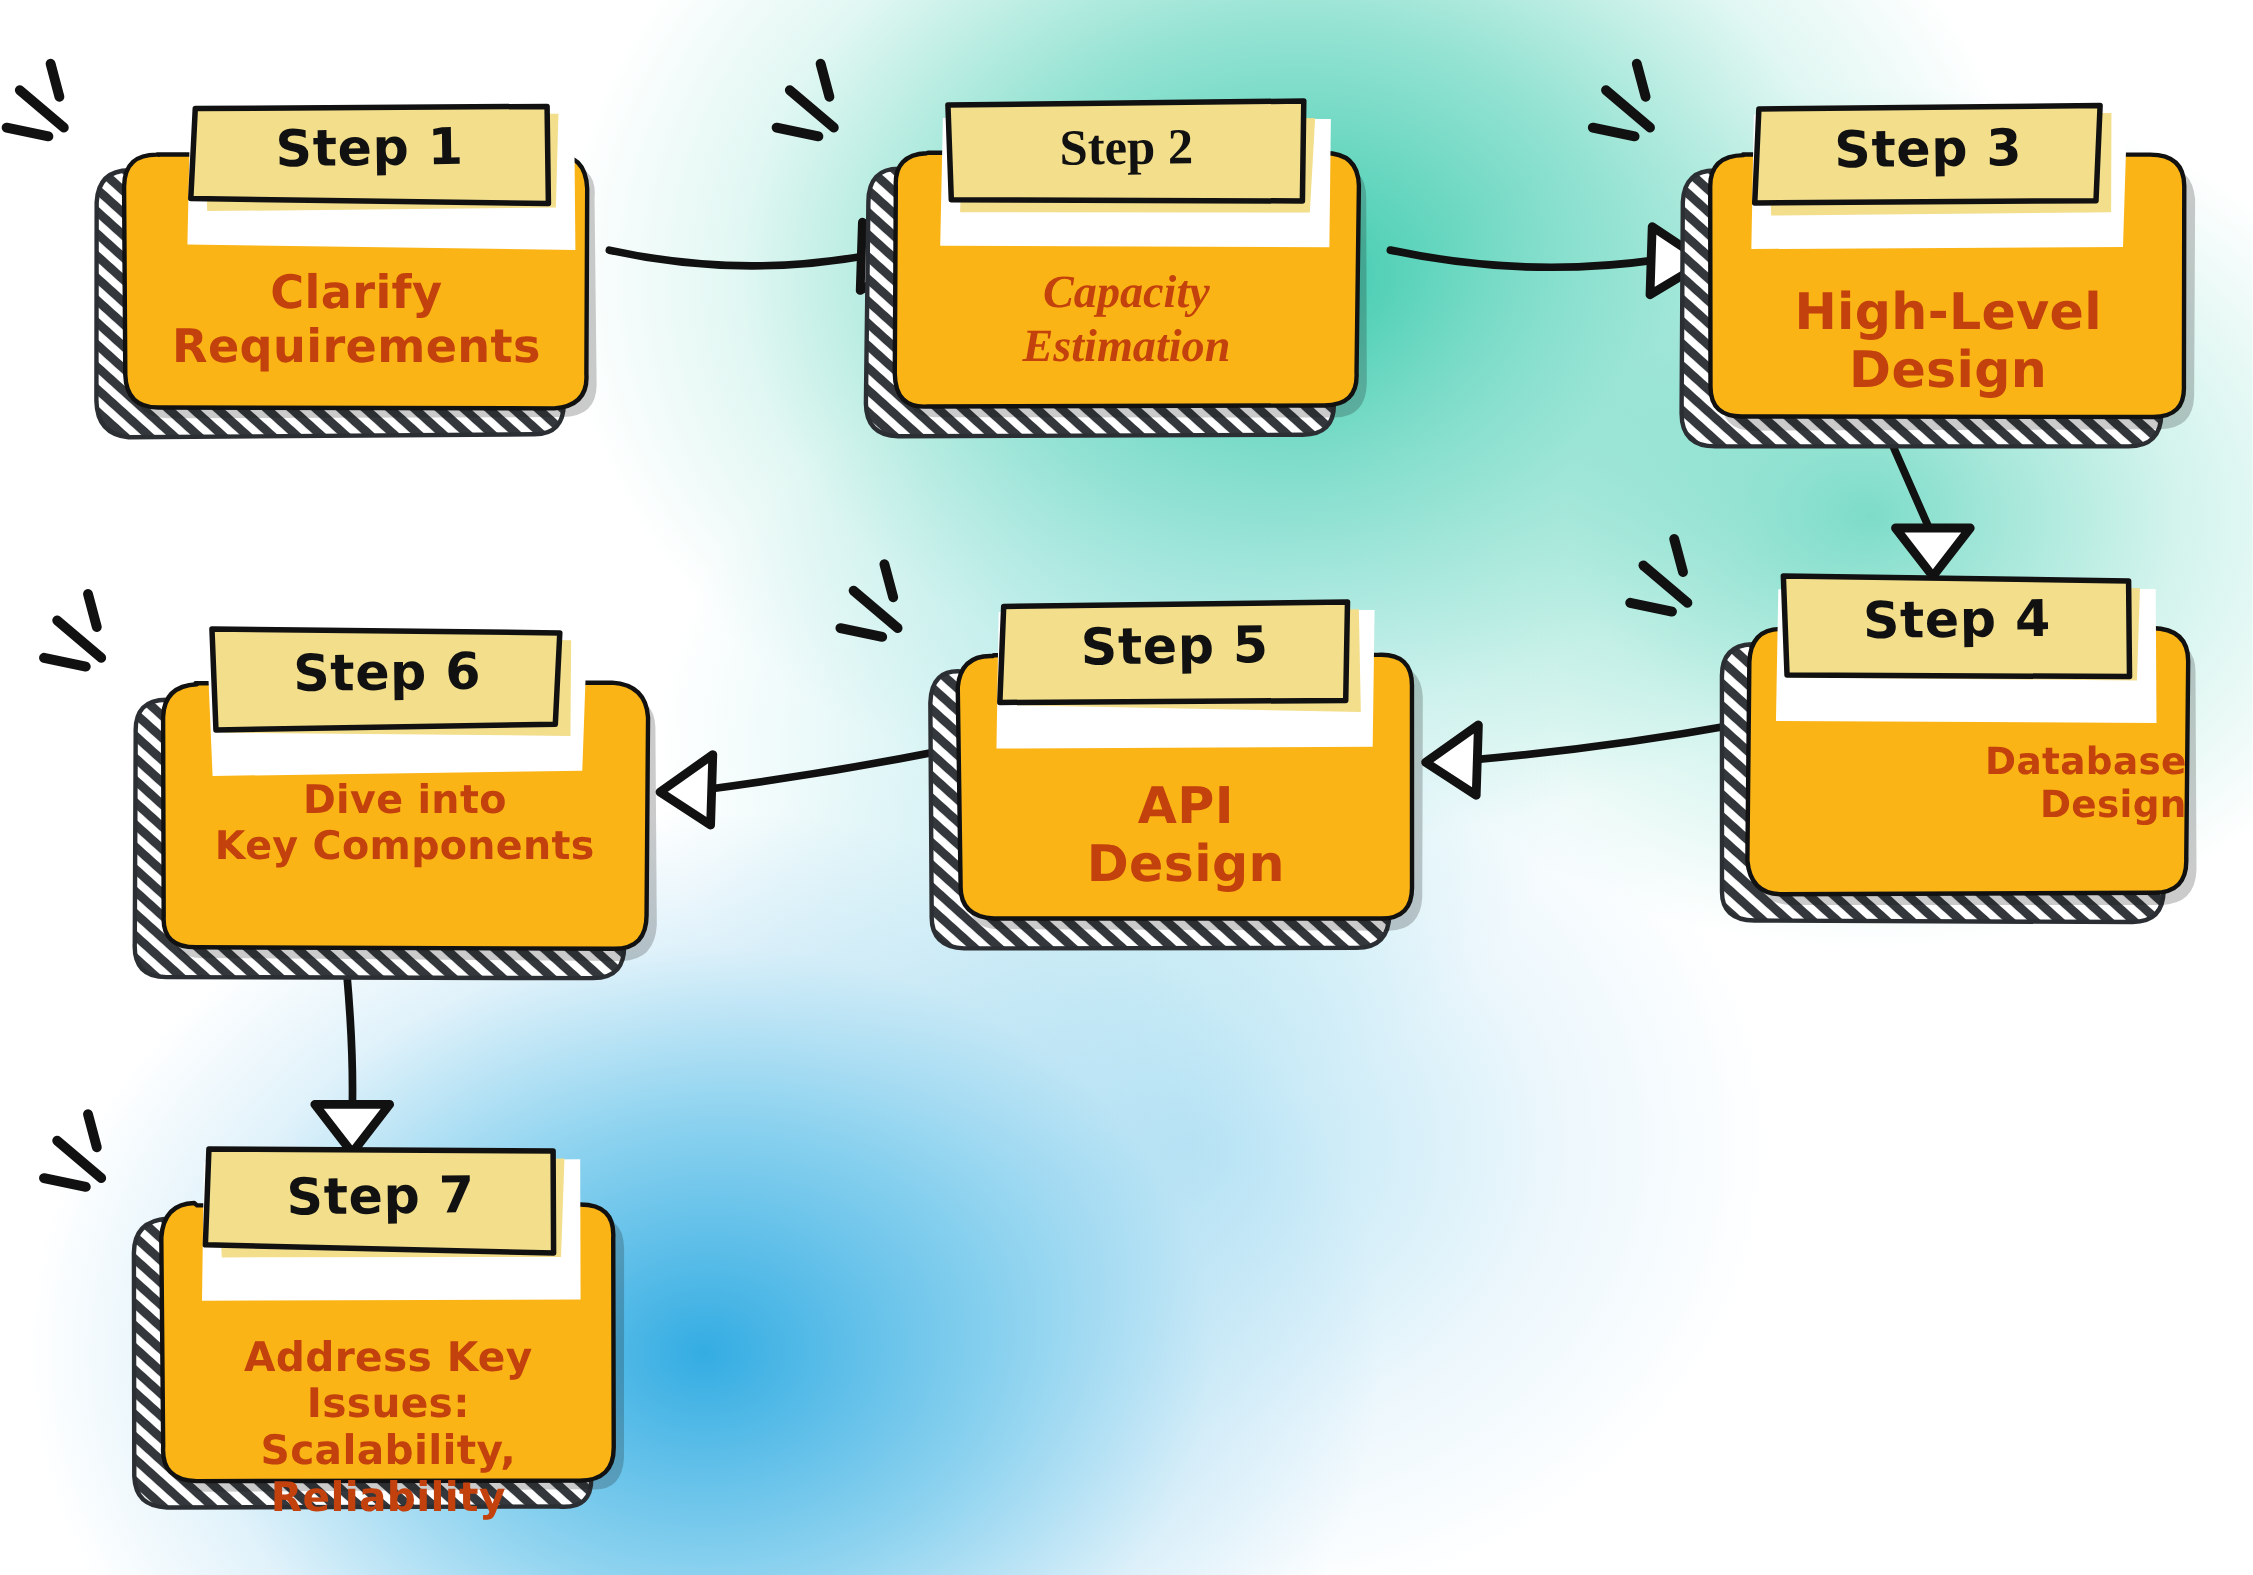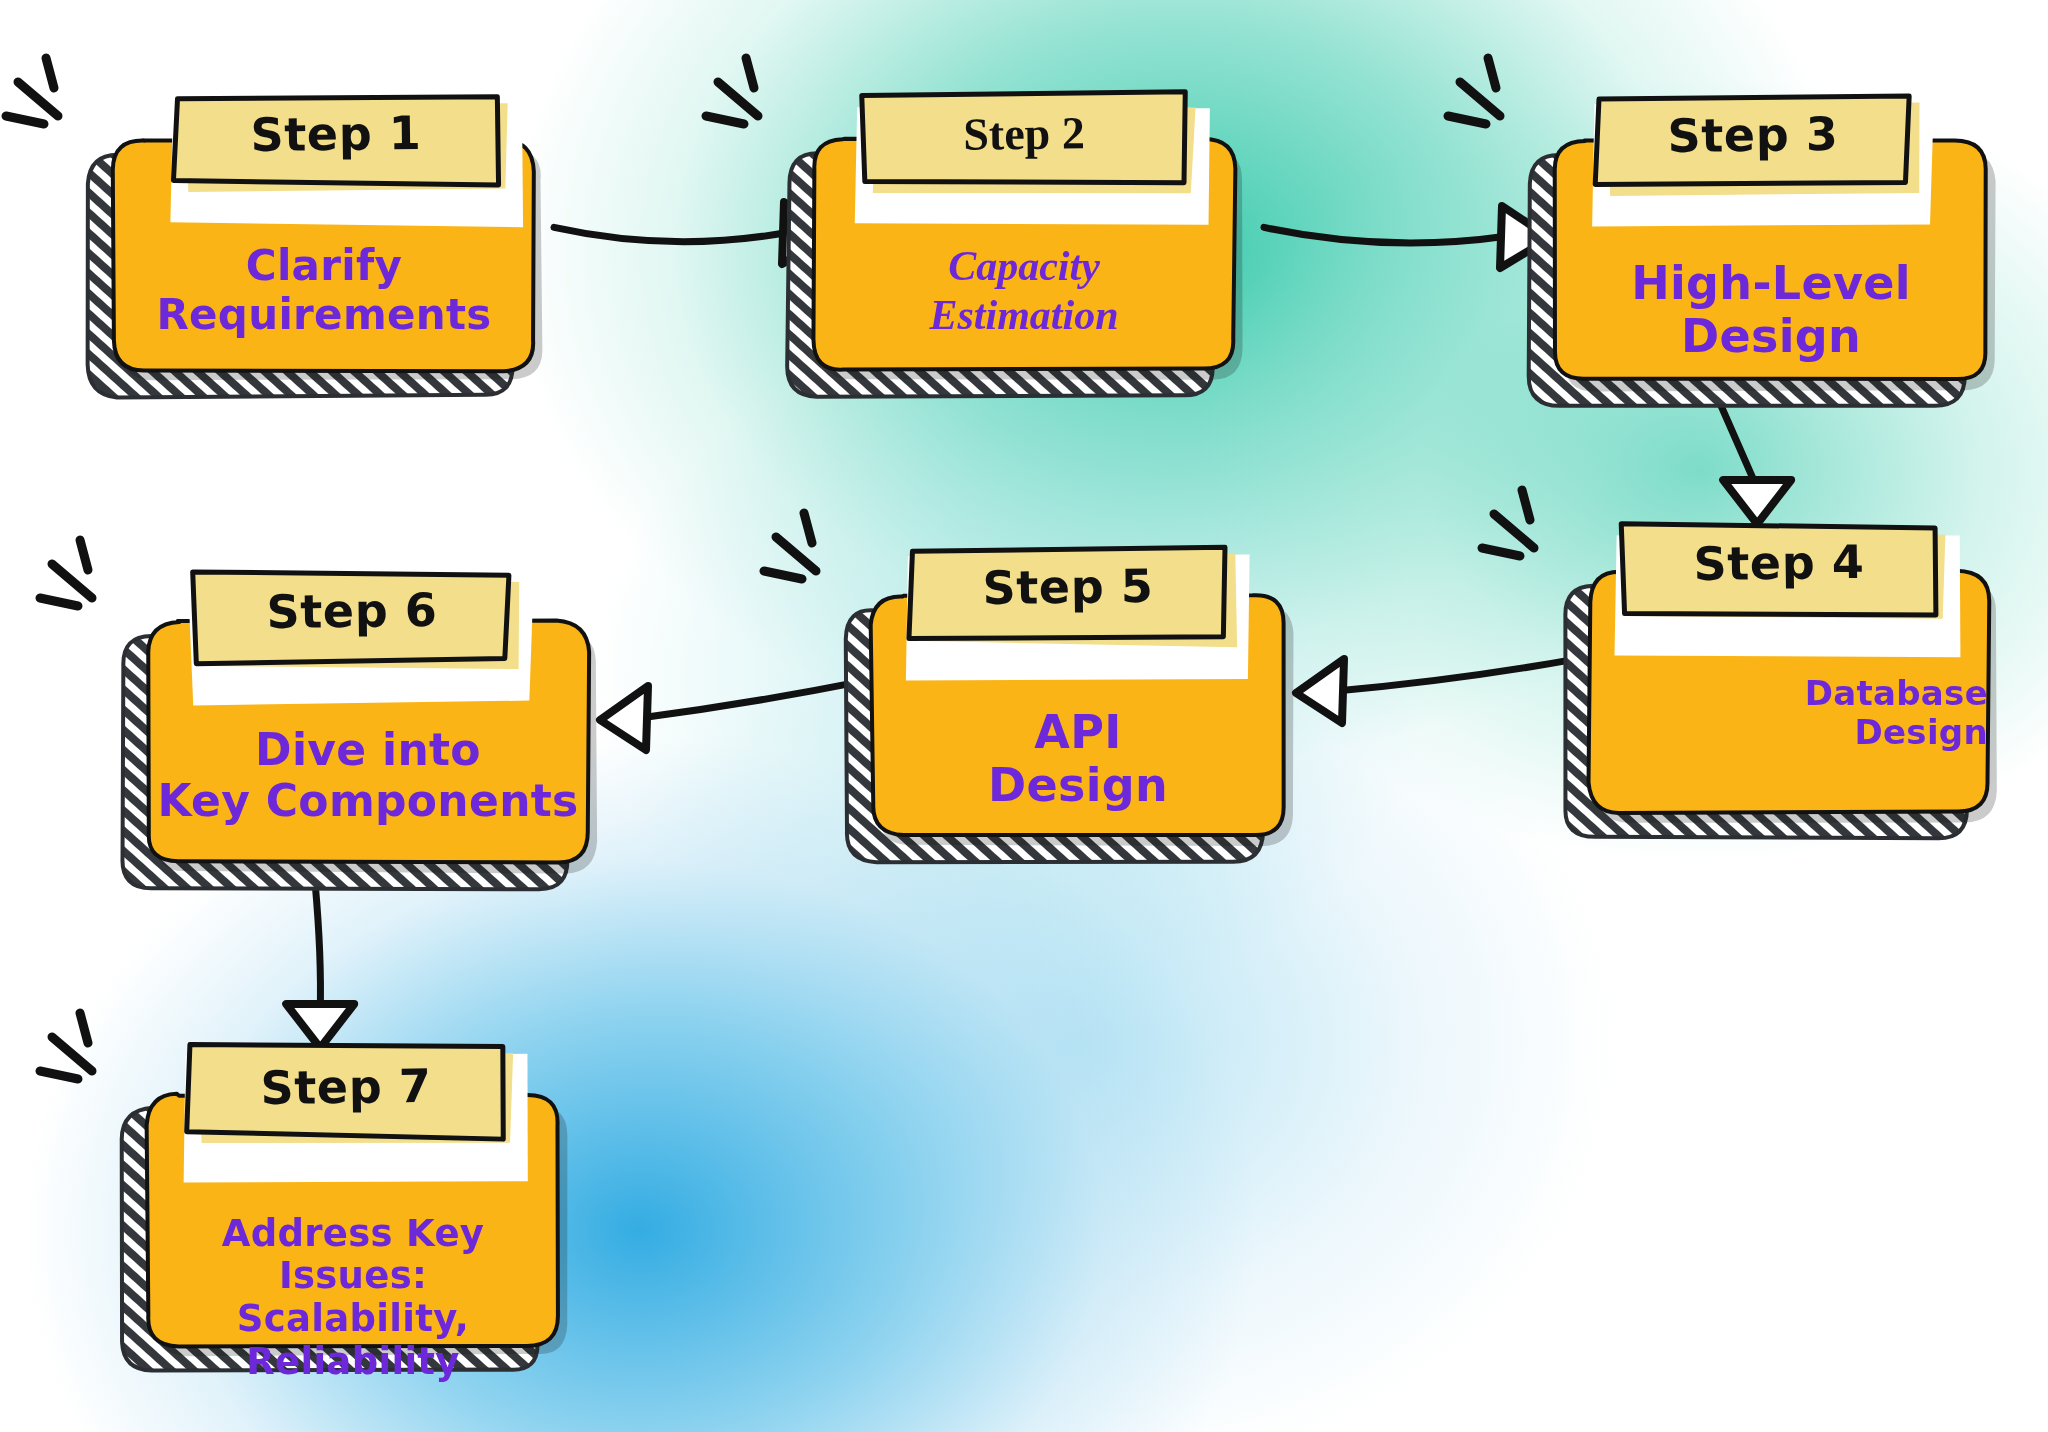--- a/index.html
+++ b/index.html
@@ -41,21 +41,21 @@
   
   #arrows{position:absolute;inset:0;width:2048px;height:1432px;}
 
   
   .node{position:absolute;}
   .node svg.shape{position:absolute;left:0;top:0;overflow:visible;}
 
   .body-text{
     position:absolute;left:0;right:0;
     text-align:center;
-    color:#6d28d9;
+    color:#c2410c;
     font-family:"DejaVu Sans", sans-serif;
     font-weight:700;
     letter-spacing:.3px;
     line-height:1.16;
     white-space:pre-line;
     pointer-events:none;
   }
   .body-text.serif{
     font-family:"Liberation Serif", "DejaVu Serif", serif;
     font-weight:700;
@@ -396,21 +396,21 @@
           <path d="M110.11325874485597,81.89883401920439 L455.53446073388204,80.64097222222222 L451.3435228052126,198.58485939643347 L115.25649434156378,203.45686728395063 Z" fill="#ffffff"></path>
           <path d="M128.90419667352538,75.41250857338821 L441.22148919753084,79.9932098765432 L440.5809627914952,167.0141718106996 L126.29125943072702,164.04984567901235 Z" fill="#F2DE8B"></path>
           <path d="M114.69513460219478,69.92618312757202 L430.9085176611797,73.34544753086419 L426.8184027777778,156.44348422496572 L118.32602451989025,161.64282407407407 Z" fill="#F2DE8B" stroke="#111111" stroke-width="5" stroke-linejoin="round"></path>
           <g stroke="#111" stroke-width="9" stroke-linecap="round">
             <line x1="-26" y1="62" x2="14" y2="96"></line>
             <line x1="2" y1="38" x2="10" y2="68"></line>
             <line x1="-38" y1="96" x2="0" y2="104"></line>
           </g>
         </svg>
         <div class="tab-text" style="left: 118px; width: 312px; top: 81.8px; font-size: 46px; transform: rotate(-0.7deg);">Step 6</div>
-        <div class="body-text" style="left: 70px; width: 440px; top: 222px; font-size: 44px;">Dive into
+        <div class="body-text" style="left: 70px; width: 440px; top: 205px; font-size: 36px;">Dive into
 Key Components</div>
       </div>
       <div class="node" style="left: 78px; top: 978px; width: 590px; height: 467px;">
         <svg class="shape" width="590" height="467" viewBox="0 0 590 467">
           <defs>
             <pattern id="hatchLocal" width="15" height="15" patternTransform="rotate(42)" patternUnits="userSpaceOnUse">
               <rect width="15" height="15" fill="#ffffff"></rect>
               <rect width="15" height="8" fill="#34383C"></rect>
             </pattern>
           </defs>

